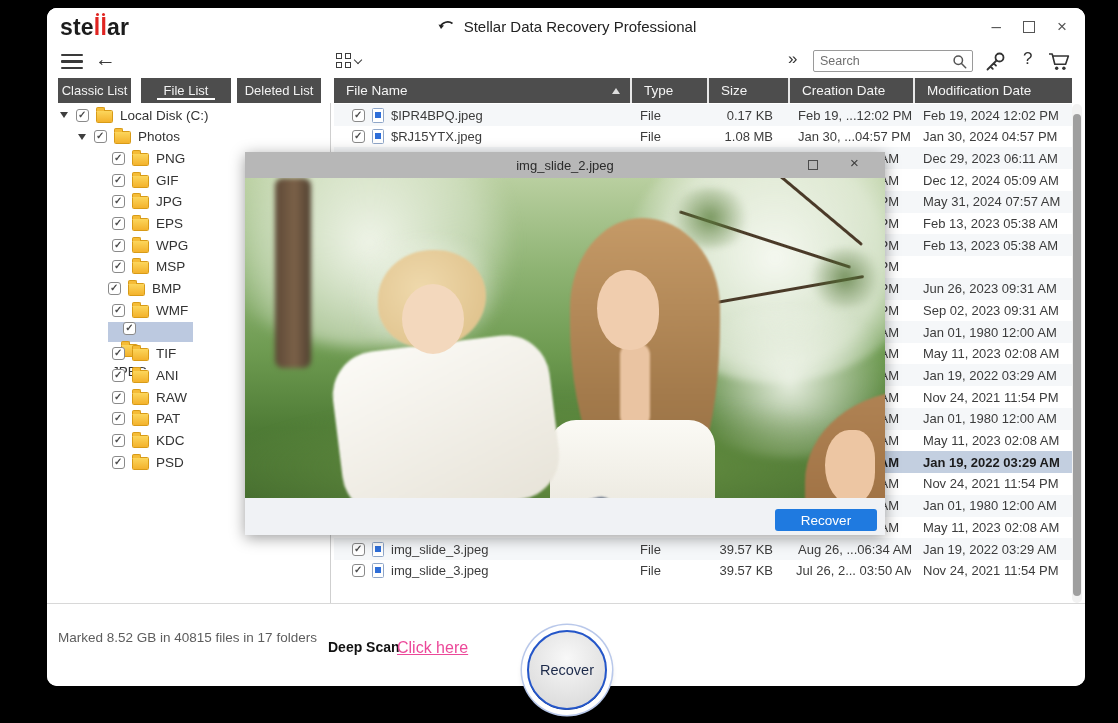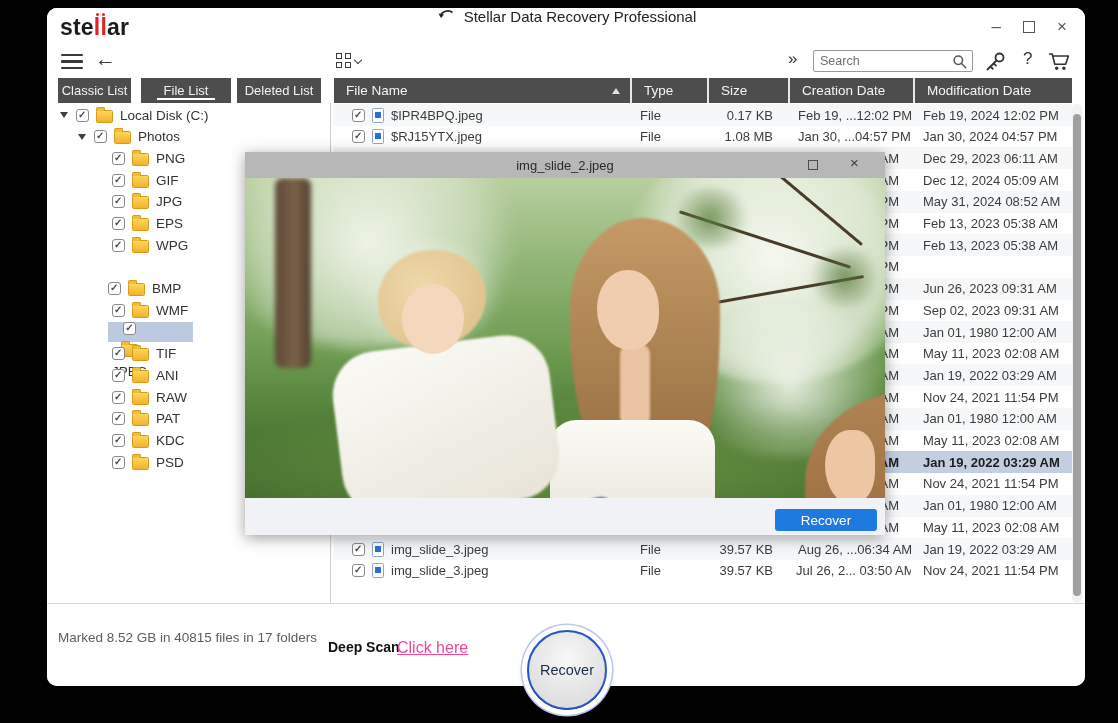--- a/index.html
+++ b/index.html
@@ -15,21 +15,21 @@
     background:#fff; border-radius:10px;
   }
   .win-clip {
     position:absolute; inset:0; border-radius:10px; overflow:hidden; background:#fff;
   }
   
   .titlebar { position:absolute; left:0; top:0; width:100%; height:37px; background:#fff; }
   .logo { position:absolute; left:13px; top:6px; font-size:23px; font-weight:bold; color:#1c1c1c; letter-spacing:.2px; }
   .logo .accent { color:#e02421; position:relative; }
   .logo .accent::after { content:""; position:absolute; top:-1px; left:2px; width:3px; height:3px; border-radius:50%; background:#e02421; box-shadow:6px 0 0 #e02421; }
-  .title-center { position:absolute; left:0; right:0; top:0; height:37px; display:flex; justify-content:center; gap:9px; }
+  .title-center { position:absolute; left:0; right:0; top:0; height:37px; display:flex; align-items:center; justify-content:center; gap:9px; }
   .title-text { font-size:15px; color:#222; }
   .win-controls { position:absolute; right:18px; top:0; height:37px; display:flex; align-items:center; gap:22px; }
   .wc { font-size:17px; color:#555; line-height:1; cursor:default; }
   .wc-max { width:12px; height:12px; border:1.4px solid #555; }
   
   .toolbar { position:absolute; left:0; top:37px; width:100%; height:33px; background:#fff; }
   .hamburger { position:absolute; left:14px; top:9px; width:22px; height:15px; display:flex; flex-direction:column; justify-content:space-between; }
   .hamburger span { display:block; height:2.2px; background:#3a3a3a; border-radius:1px; }
   .back-arrow { position:absolute; left:48px; top:2px; font-size:21px; color:#3a3a3a; }
   .grid-icon { position:absolute; left:289px; top:8px; width:15px; height:15px; display:grid; grid-template-columns:6px 6px; grid-template-rows:6px 6px; gap:3px; }
@@ -257,20 +257,27 @@
             <span>EPS</span>
           </div>
         </div>
         <div class="tree-row" style="top: 130.2px;">
           <div class="tree-content" style="left: 61px;">
             <div class="checkbox checked"></div>
             <div class="folder"></div>
             <span>WPG</span>
           </div>
         </div>
+        <div class="tree-row" style="top: 151.9px;">
+          <div class="tree-content" style="left: 61px;">
+            <div class="checkbox checked"></div>
+            <div class="folder"></div>
+            <span>MSP</span>
+          </div>
+        </div>
         <div class="tree-row" style="top: 173.6px;">
           <div class="tree-content" style="left: 57px;">
             <div class="checkbox checked"></div>
             <div class="folder"></div>
             <span>BMP</span>
           </div>
         </div>
         <div class="tree-row" style="top: 195.3px;">
           <div class="tree-content" style="left: 61px;">
             <div class="checkbox checked"></div>
@@ -375,21 +382,21 @@
           <div class="cell left" style="left: 296px; width: 77px;"></div>
           <div class="cell right" style="left: 373px; width: 81px;"></div>
           <div class="cell frag" style="left: 454px; width: 125px;">AM</div>
           <div class="cell left" style="left: 579px; width: 159px;">Dec 12, 2024 05:09 AM</div>
         </div>
         <div class="trow alt" style="top: 86.8px;">
           <div class="cell name" style="left: 0px; width: 296px;"></div>
           <div class="cell left" style="left: 296px; width: 77px;"></div>
           <div class="cell right" style="left: 373px; width: 81px;"></div>
           <div class="cell frag" style="left: 454px; width: 125px;">PM</div>
-          <div class="cell left" style="left: 579px; width: 159px;">May 31, 2024 08:52 AM</div>
+          <div class="cell left" style="left: 579px; width: 159px;">May 31, 2024 07:57 AM</div>
         </div>
         <div class="trow" style="top: 108.5px;">
           <div class="cell name" style="left: 0px; width: 296px;"></div>
           <div class="cell left" style="left: 296px; width: 77px;"></div>
           <div class="cell right" style="left: 373px; width: 81px;"></div>
           <div class="cell frag" style="left: 454px; width: 125px;">PM</div>
           <div class="cell left" style="left: 579px; width: 159px;">Feb 13, 2023 05:38 AM</div>
         </div>
         <div class="trow alt" style="top: 130.2px;">
           <div class="cell name" style="left: 0px; width: 296px;"></div>

